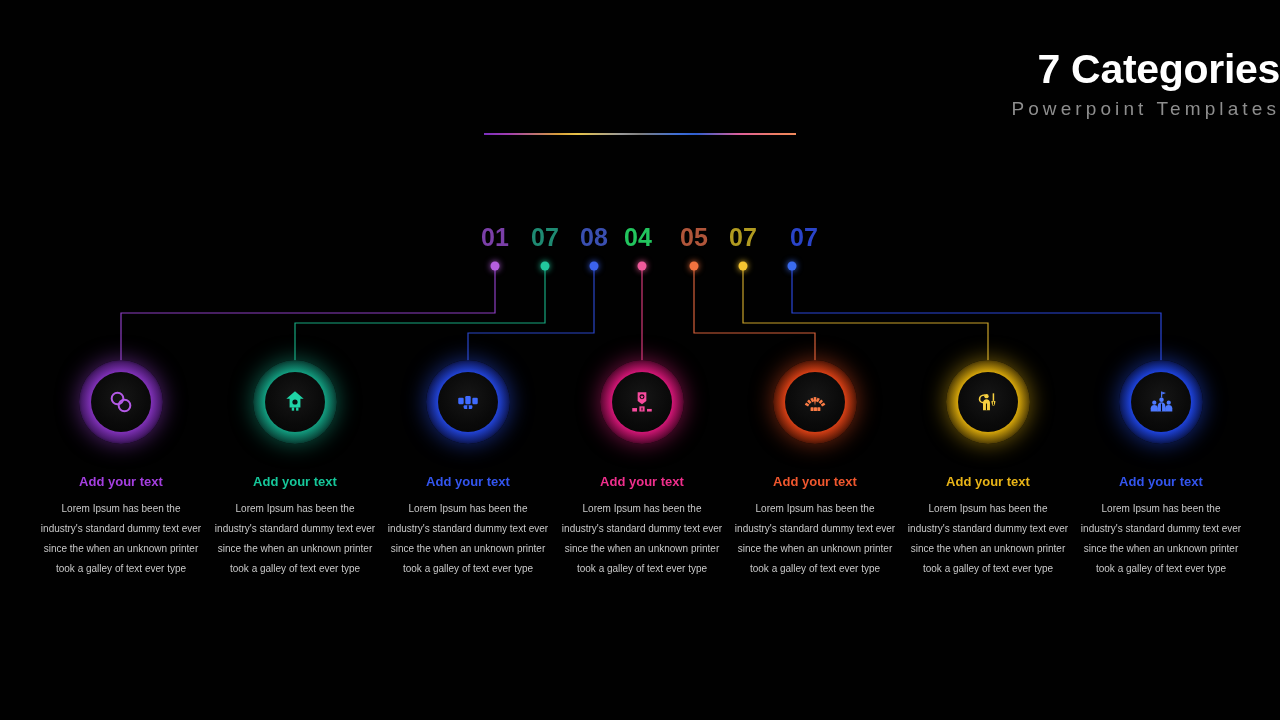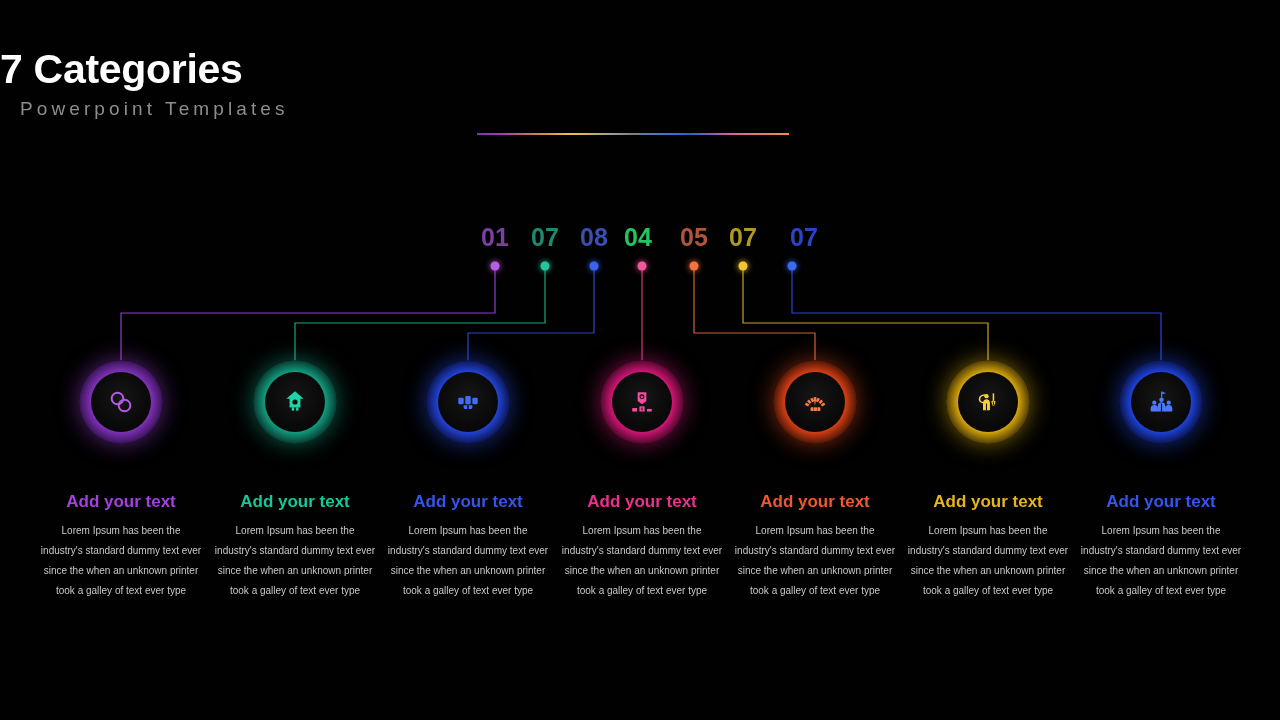--- a/index.html
+++ b/index.html
@@ -16,23 +16,23 @@
   }
   .slide {
     position: absolute;
     inset: 0;
     background: #010101;
   }
 
   
   .header {
     position: absolute;
-    left: 0; right: 14px;
+    left: 0; right: 0;
     top: 48px;
-    text-align: left;
+    text-align: right;
   }
   .title {
     font-size: 41px;
     font-weight: bold;
     color: #ffffff;
     letter-spacing: -0.3px;
     line-height: 1.06;
     margin: 0;
   }
   .subtitle {
@@ -128,22 +128,22 @@
     width: 60px; height: 60px;
     border-radius: 50%;
     background: radial-gradient(circle at 50% 42%, #161616 0%, #0a0a0a 58%, #040404 100%);
     display: flex;
     align-items: center;
     justify-content: center;
   }
   .ring-inner svg { display:block; }
 
   .col-title {
-    margin-top: 49px;
-    font-size: 17px;
+    margin-top: 31px;
+    font-size: 13px;
     font-weight: bold;
     line-height: 1;
   }
   .col-body {
     margin-top: 11px;
     font-size: 10px;
     color: #c9c9c9;
     line-height: 19.9px;
     padding: 0 6px;
   }

